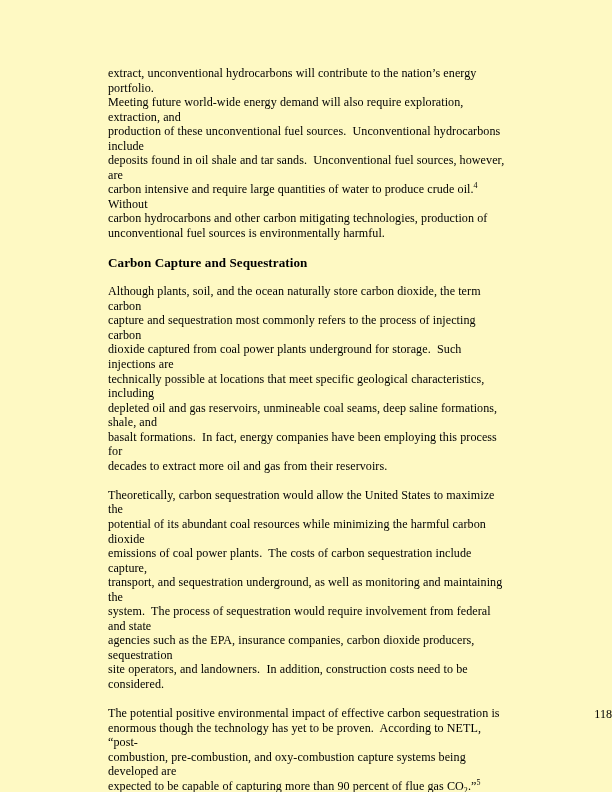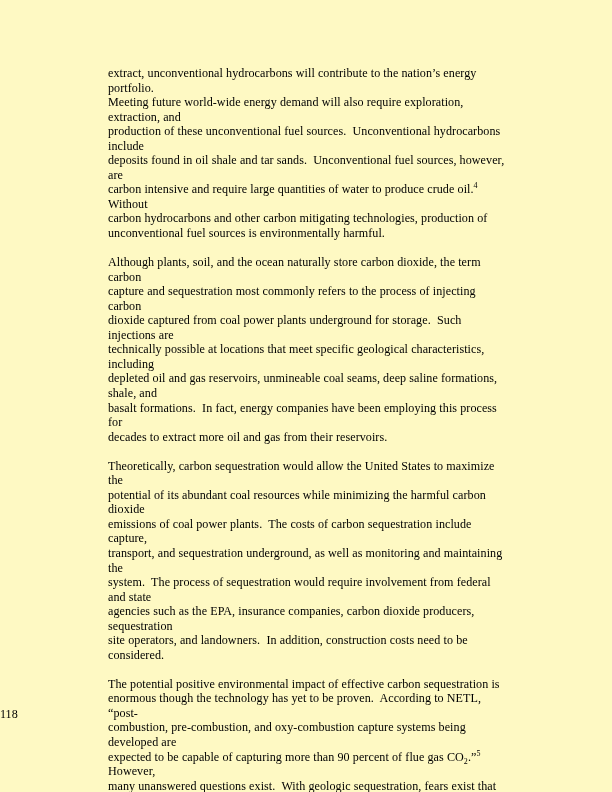--- a/index.html
+++ b/index.html
@@ -61,41 +61,42 @@
   sub {
     font-size: 0.66em;
     vertical-align: sub;
     line-height: 0;
   }
   .page-number {
     position: absolute;
     left: 0;
     top: 707px;
     width: 612px;
-    text-align: left;
+    text-align: right;
     font-size: 12.1px;
     line-height: 14.5px;
     font-family: "Liberation Serif", "DejaVu Serif", serif;
   }
 </style>
 </head>
 <body>
 
 <div class="page">
 
   <div class="content">
 
     <p class="para"><span>extract, unconventional hydrocarbons will contribute to the nation’s energy portfolio.
 Meeting future world-wide energy demand will also require exploration, extraction, and
 production of these unconventional fuel sources.  Unconventional hydrocarbons include
 deposits found in oil shale and tar sands.  Unconventional fuel sources, however, are
 carbon intensive and require large quantities of water to produce crude oil.</span><sup>4</sup><span>  Without
 carbon hydrocarbons and other carbon mitigating technologies, production of
 unconventional fuel sources is environmentally harmful.</span></p>
 
+    <h2 class="section-heading heading-gap-top">Carbon Capture and Sequestration</h2>
 
     <p class="para">Although plants, soil, and the ocean naturally store carbon dioxide, the term carbon
 capture and sequestration most commonly refers to the process of injecting carbon
 dioxide captured from coal power plants underground for storage.  Such injections are
 technically possible at locations that meet specific geological characteristics, including
 depleted oil and gas reservoirs, unmineable coal seams, deep saline formations, shale, and
 basalt formations.  In fact, energy companies have been employing this process for
 decades to extract more oil and gas from their reservoirs.</p>
 
     <p class="para">Theoretically, carbon sequestration would allow the United States to maximize the

